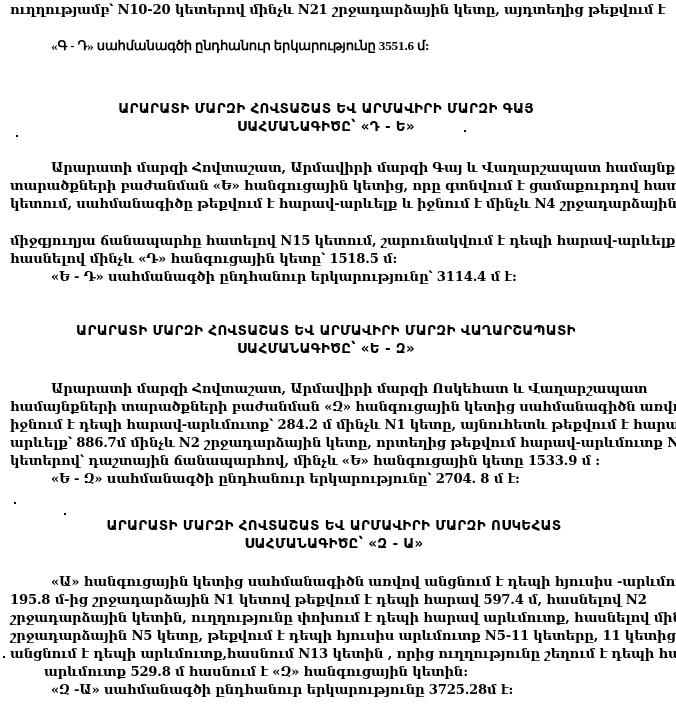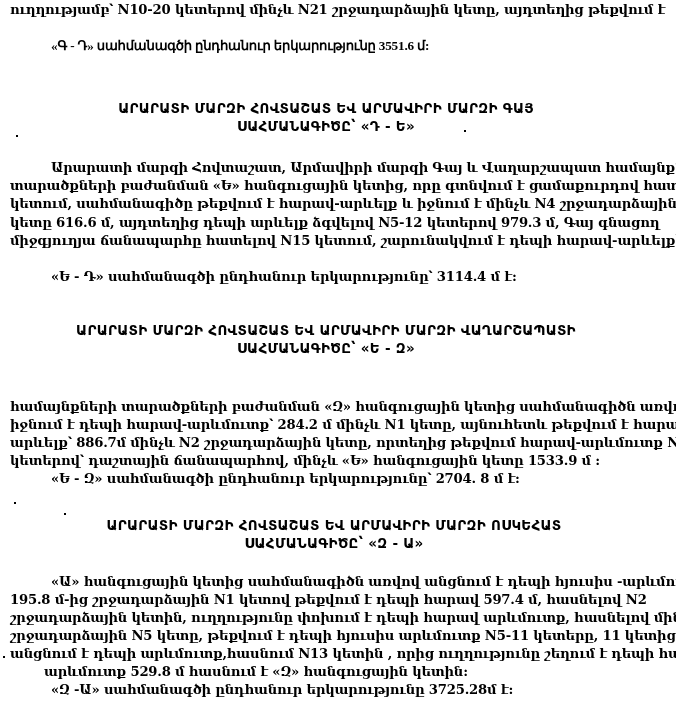--- a/index.html
+++ b/index.html
@@ -60,27 +60,28 @@
   <div class="line indent" style="top:37px;font-family:Liberation Serif, serif;">«Գ - Դ» սահմանագծի ընդհանուր երկարությունը  3551.6 մ:</div>
 
   <div class="heading" style="top:99px; left:-12px;">ԱՐԱՐԱՏԻ ՄԱՐԶԻ ՀՈՎՏԱՇԱՏ ԵՎ ԱՐՄԱՎԻՐԻ ՄԱՐԶԻ ԳԱՅ</div>
   <div class="heading" style="top:117px; left:-12px;">ՍԱՀՄԱՆԱԳԻԾԸ՝ «Դ - Ե»</div>
   <div class="dot" style="left:464px; top:130px;"></div>
   <div class="dot" style="left:16px; top:135px;"></div>
 
   <div class="line indent" style="top:159px;">Արարատի մարզի Հովտաշատ, Արմավիրի մարզի Գայ և Վաղարշապատ համայնքների</div>
   <div class="line left" style="top:177px;">տարածքների բաժանման «Ե» հանգուցային կետից, որը գտնվում է ցամաքուրդով հատման</div>
   <div class="line left" style="top:195px;">կետում, սահմանագիծը թեքվում է հարավ-արևելք և  իջնում է մինչև N4 շրջադարձային</div>
-  <div class="line left" style="top:214px;">կետը  616.6 մ, այդտեղից դեպի արևելք ձգվելով N5-12 կետերով  979.3 մ, Գայ գնացող</div>
   <div class="line left" style="top:232px;">միջգյուղյա ճանապարհը հատելով N15 կետում, շարունակվում է դեպի հարավ-արևելք՝</div>
+  <div class="line left" style="top:250px;">հասնելով մինչև «Դ» հանգուցային կետը՝ 1518.5 մ:</div>
   <div class="line indent" style="top:268px;text-align:right;">«Ե - Դ» սահմանագծի ընդհանուր երկարությունը՝ 3114.4 մ է:</div>
 
   <div class="heading" style="top:321px; left:-12px;">ԱՐԱՐԱՏԻ ՄԱՐԶԻ ՀՈՎՏԱՇԱՏ  ԵՎ ԱՐՄԱՎԻՐԻ ՄԱՐԶԻ ՎԱՂԱՐՇԱՊԱՏԻ</div>
   <div class="heading" style="top:339px; left:-12px;">ՍԱՀՄԱՆԱԳԻԾԸ՝ «Ե - Զ»</div>
 
+  <div class="line indent" style="top:380px;">Արարատի մարզի  Հովտաշատ, Արմավիրի մարզի Ոսկեհատ և  Վաղարշապատ</div>
   <div class="line left" style="top:398px;">համայնքների  տարածքների բաժանման «Զ» հանգուցային կետից սահմանագիծն  առվով</div>
   <div class="line left" style="top:416px;">իջնում է դեպի  հարավ-արևմուտք՝ 284.2 մ մինչև N1 կետը, այնուհետև թեքվում է հարավ-</div>
   <div class="line left" style="top:434px;">արևելք՝ 886.7մ մինչև N2 շրջադարձային կետը, որտեղից թեքվում հարավ-արևմուտք N3-5</div>
   <div class="line left" style="top:452px;">կետերով՝ դաշտային  ճանապարհով, մինչև «Ե» հանգուցային կետը 1533.9 մ :</div>
   <div class="line indent" style="top:470px;">«Ե - Զ» սահմանագծի ընդհանուր երկարությունը՝ 2704. 8 մ  է:</div>
 
   <div class="dot" style="left:14px; top:502px;"></div>
   <div class="dot" style="left:64px; top:513px;"></div>
   <div class="heading" style="top:516px; left:-4px;">ԱՐԱՐԱՏԻ ՄԱՐԶԻ ՀՈՎՏԱՇԱՏ  ԵՎ ԱՐՄԱՎԻՐԻ ՄԱՐԶԻ   ՈՍԿԵՀԱՏ</div>
   <div class="heading" style="top:534px; left:-4px;">ՍԱՀՄԱՆԱԳԻԾԸ՝  «Զ - Ա»</div>

